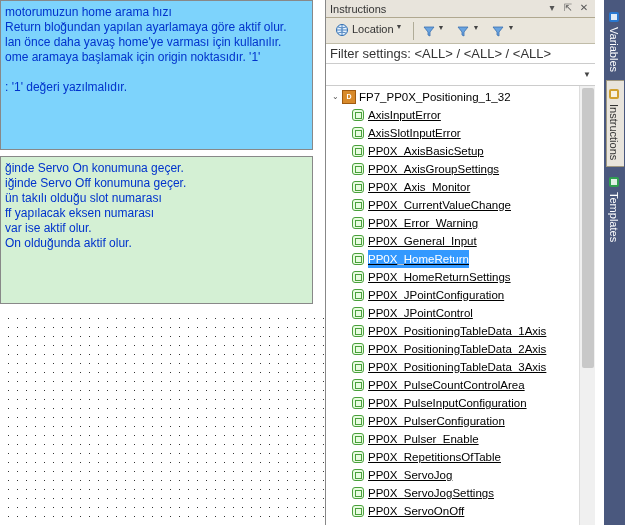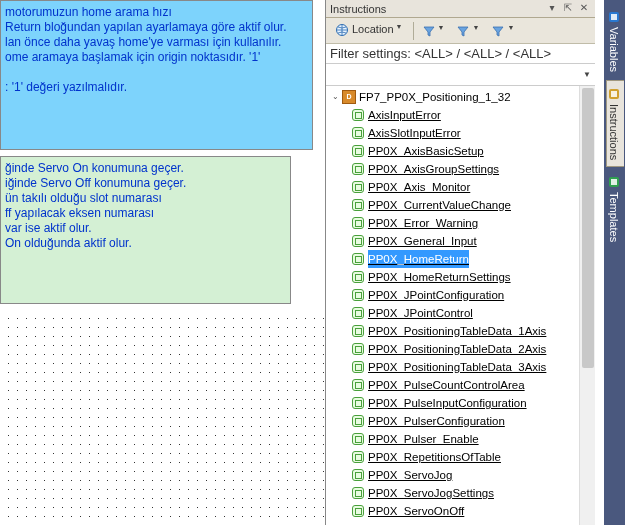--- a/index.html
+++ b/index.html
@@ -28,21 +28,21 @@
     height: 150px;
     overflow: hidden;
   }
   .green-box-2 {
     margin-top: 6px;
     background: #d4f0d4;
     border: 1px solid #888;
     color: #0033cc;
     padding: 4px;
     line-height: 15px;
-    width: 291px;
+    width: 313px;
     height: 148px;
   }
   .dotted-area {
     margin-top: 6px;
     width: 325px;
     height: 220px;
     background-image: radial-gradient(circle, #333 0.6px, transparent 0.6px);
     background-size: 9px 9px;
     background-position: 4px 4px;
   }

